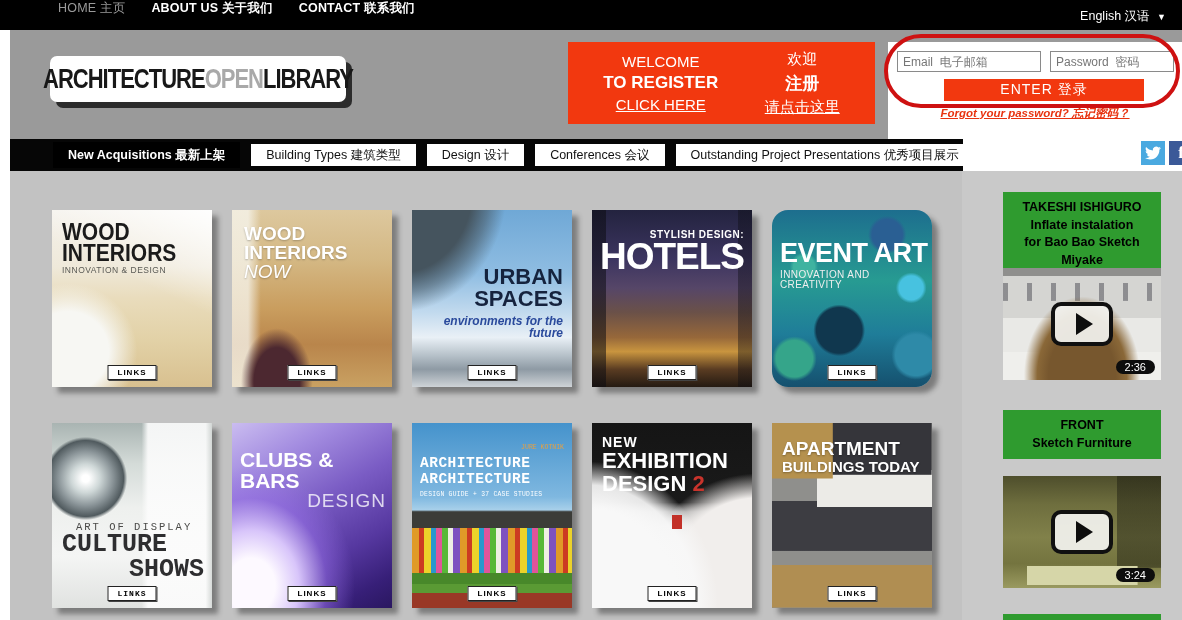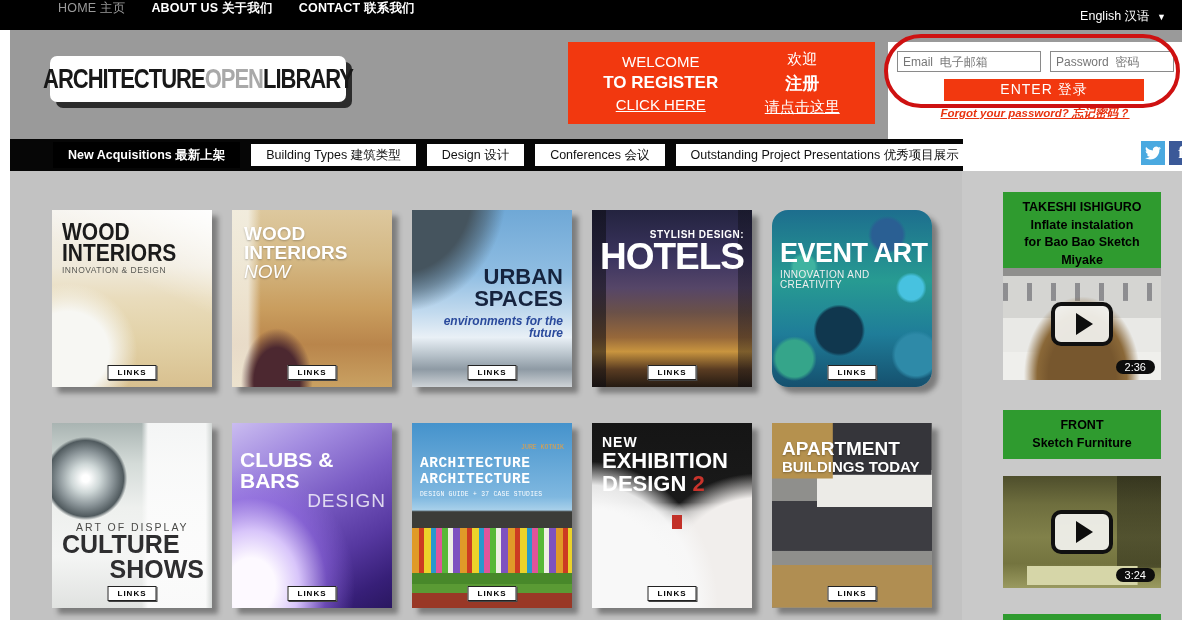--- a/index.html
+++ b/index.html
@@ -267,21 +267,21 @@
 </div>
 
 <div class="book c5" style="left:772px; top:210px;border-radius:16px;">
   <div class="bt bt5">
     <div class="main">EVENT ART</div>
     <div class="sub">INNOVATION AND CREATIVITY</div>
   </div>
   <div class="links-badge">LINKS</div>
 </div>
 
-<div class="book row2 c6" style="left:52px; top:423px;">
+<div class="book row2 c6" style="left:52px; top:423px;font-family:Liberation Mono, monospace;">
   <div class="bt bt6">
     <div class="kick">ART OF DISPLAY</div>
     <div class="main">CULTURE</div>
     <div class="main r">SHOWS</div>
   </div>
   <div class="links-badge">LINKS</div>
 </div>
 
 <div class="book row2 c7" style="left:232px; top:423px;">
   <div class="bt bt7">

